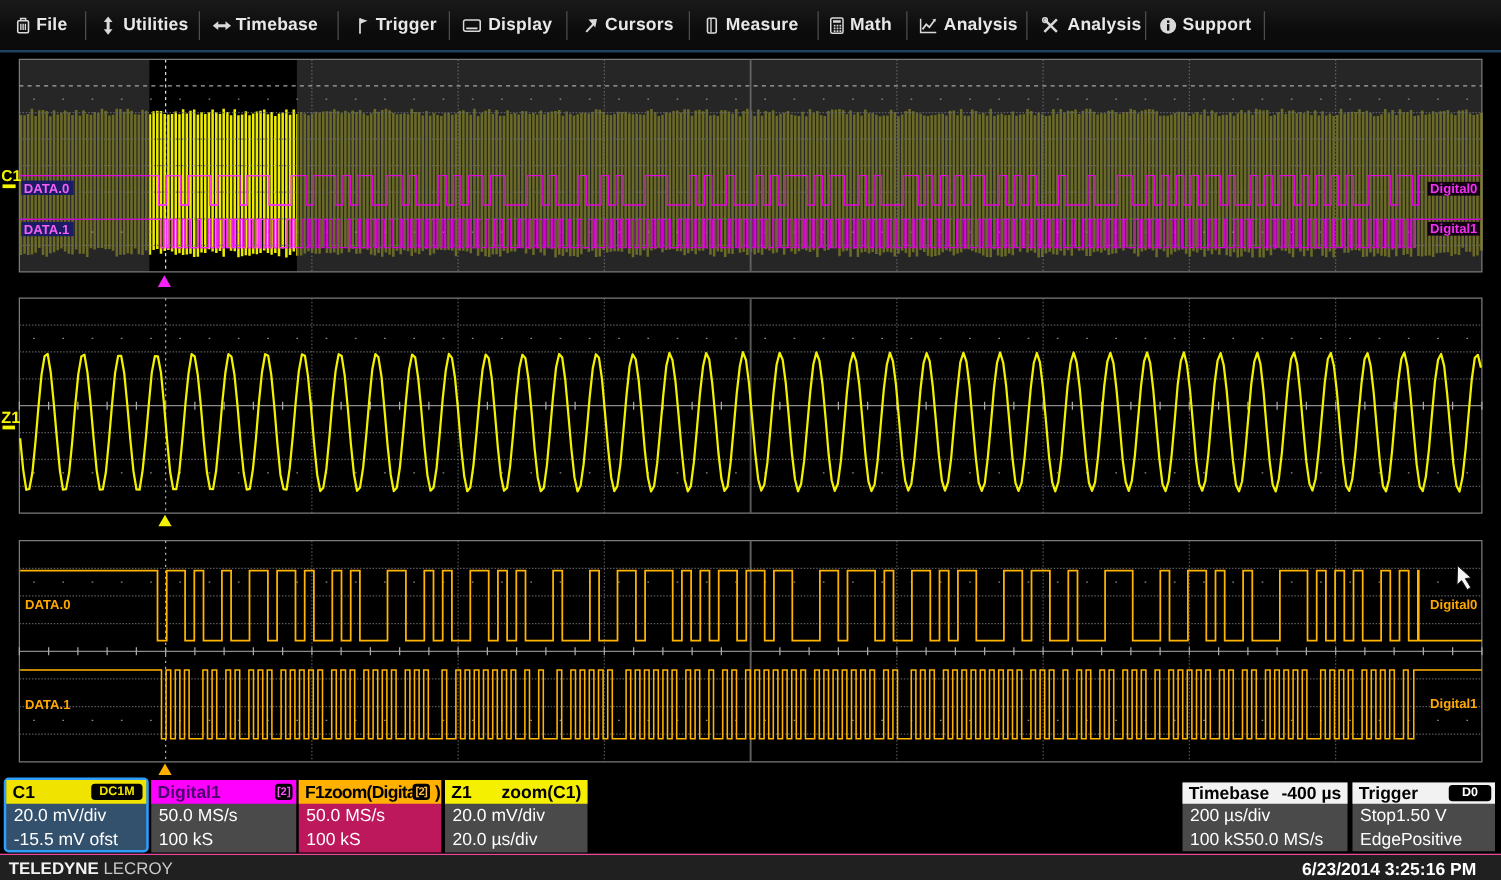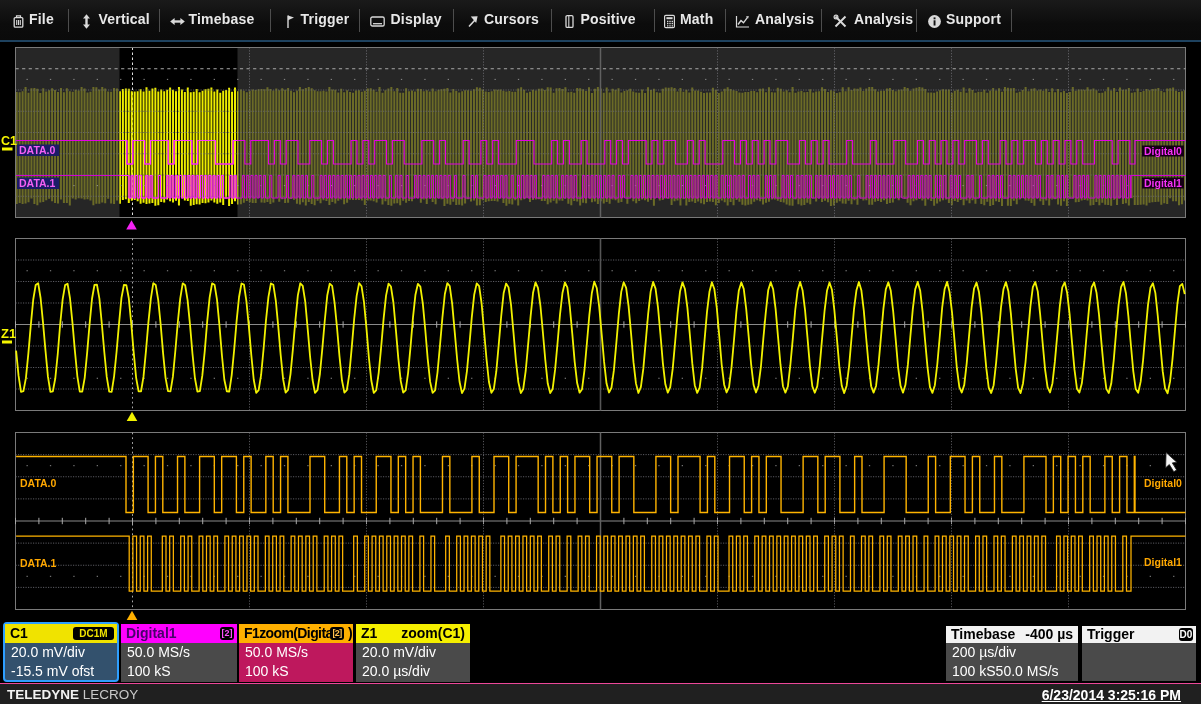--- a/index.html
+++ b/index.html
@@ -14,21 +14,21 @@
 .box { position:absolute; font-size:14px; }
 .bhead { height:19px; color:#000; font-weight:bold; padding:1px 4px 0 5px; position:relative; }
 .bbody { color:#fff; text-align:left; padding:0 6px; line-height:19px; }
 .badge { position:absolute; background:#000; border-radius:3px; color:#ff2; 
   font-size:10px; font-weight:bold; text-align:center; }
 #strip { position:absolute; left:0; top:683px; width:1201px; height:21px;
   background:#202020; border-top:1px solid #ec4899; }
 #logo { position:absolute; left:7px; top:3px; font-size:13.5px; color:#f2f2f2; 
   font-weight:bold; letter-spacing:0px; }
 #logo span { color:#c9c9c9; font-weight:normal; }
-#dt { position:absolute; right:20px; top:3px; font-size:14px; color:#fff; font-weight:bold;text-decoration:underline; }
+#dt { position:absolute; right:20px; top:3px; font-size:14px; color:#fff; font-weight:bold; }
 </style></head>
 <body>
 <div id="page">
 <svg id="main" width="1201" height="704" viewBox="0 0 1201 704" style="position:absolute;left:0;top:0">
 <rect x="0" y="0" width="1201" height="704" fill="#000000"></rect>
 <rect x="15.5" y="47.5" width="1170.0" height="170.0" fill="#000000"></rect>
 <line x1="132.50" y1="47.5" x2="132.50" y2="217.5" stroke="#e0e0e0" stroke-width="1.0" stroke-dasharray="2.5 2.5" opacity="1.0"></line>
 <path d="M16.70,92.04V203.92 M19.65,92.26V203.09 M22.60,91.21V203.94 M25.55,87.04V203.56 M28.50,92.72V202.26 M31.45,88.13V198.45 M34.40,88.06V203.99 M37.35,88.87V205.30 M40.30,92.92V202.59 M43.25,88.20V201.88 M46.20,91.51V200.13 M49.15,90.23V198.71 M52.10,88.33V201.25 M55.05,90.04V203.09 M58.00,91.91V203.51 M60.95,88.08V199.52 M63.90,92.36V202.97 M66.85,88.24V203.04 M69.80,91.25V205.62 M72.75,91.79V198.52 M75.70,89.68V199.53 M78.65,90.42V198.34 M81.60,87.06V198.40 M84.55,88.50V199.46 M87.50,92.46V199.29 M90.45,91.87V200.54 M93.40,87.05V205.29 M96.35,87.17V203.82 M99.30,89.44V203.81 M102.25,87.07V202.55 M105.20,88.55V203.37 M108.15,91.46V198.73 M111.10,91.68V203.46 M114.05,87.89V203.90 M117.00,88.58V200.42 M119.95,91.31V203.74 M122.90,89.04V199.96 M125.85,88.51V199.15 M128.80,88.83V203.05 M131.75,91.23V200.72 M134.70,91.56V200.06 M137.65,91.20V201.19 M140.60,89.27V203.75 M143.55,91.43V202.69 M146.50,87.37V204.03 M149.45,90.70V203.60 M152.40,88.55V203.02 M155.35,87.65V205.63 M158.30,91.53V205.35 M161.25,89.51V202.01 M164.20,91.14V202.42 M167.15,89.75V199.39 M170.10,87.54V201.23 M173.05,89.80V202.41 M176.00,91.24V200.73 M178.95,87.01V205.45 M181.90,89.60V198.26 M184.85,92.12V200.52 M187.80,87.45V200.98 M190.75,92.27V205.85 M193.70,91.66V204.95 M196.65,88.90V204.13 M199.60,92.13V204.59 M202.55,90.70V202.97 M205.50,89.15V203.37 M208.45,88.64V202.44 M211.40,87.56V200.42 M214.35,91.47V202.39 M217.30,89.56V203.74 M220.25,92.83V202.38 M223.20,90.85V204.92 M226.15,90.01V198.77 M229.10,87.67V205.98 M232.05,91.74V204.00 M235.00,87.58V201.15 M237.95,91.13V204.62 M240.90,89.57V204.34 M243.85,90.83V202.80 M246.80,92.20V200.96 M249.75,90.85V202.23 M252.70,89.48V203.01 M255.65,89.95V203.03 M258.60,89.18V198.00 M261.55,89.00V202.44 M264.50,89.22V202.65 M267.45,87.36V202.09 M270.40,88.90V203.88 M273.35,90.54V202.53 M276.30,88.53V198.07 M279.25,90.36V201.85 M282.20,88.31V199.22 M285.15,89.64V203.05 M288.10,88.04V202.75 M291.05,90.82V198.99 M294.00,92.33V199.77 M296.95,90.52V203.65 M299.90,87.11V204.47 M302.85,89.36V202.36 M305.80,87.99V205.48 M308.75,87.07V201.95 M311.70,88.29V203.88 M314.65,90.31V205.30 M317.60,91.31V200.63 M320.55,91.13V203.36 M323.50,90.63V200.14 M326.45,91.45V201.01 M329.40,87.01V204.88 M332.35,89.62V201.93 M335.30,89.70V203.47 M338.25,92.40V200.86 M341.20,88.81V199.39 M344.15,92.34V204.22 M347.10,90.35V202.73 M350.05,91.92V199.78 M353.00,92.70V199.92 M355.95,90.59V200.10 M358.90,90.24V200.09 M361.85,91.82V200.55 M364.80,90.72V204.91 M367.75,88.50V200.61 M370.70,88.13V200.54 M373.65,89.68V201.20 M376.60,91.70V202.56 M379.55,87.08V198.83 M382.50,92.86V204.52 M385.45,90.29V201.30 M388.40,88.60V204.96 M391.35,87.10V205.69 M394.30,91.18V203.53 M397.25,87.91V203.35 M400.20,92.69V205.15 M403.15,92.66V200.82 M406.10,88.23V202.69 M409.05,91.20V201.10 M412.00,90.43V201.23 M414.95,91.52V198.41 M417.90,88.84V198.36 M420.85,88.91V202.87 M423.80,91.13V199.47 M426.75,90.20V204.04 M429.70,91.52V198.71 M432.65,88.40V201.96 M435.60,91.34V204.35 M438.55,89.79V198.53 M441.50,89.28V199.34 M444.45,88.78V205.93 M447.40,88.03V203.72 M450.35,92.56V204.79 M453.30,89.11V201.85 M456.25,90.93V204.97 M459.20,92.42V204.85 M462.15,91.30V205.62 M465.10,90.28V203.45 M468.05,90.19V199.24 M471.00,90.70V201.54 M473.95,89.37V200.62 M476.90,87.37V205.56 M479.85,87.80V205.24 M482.80,89.38V200.20 M485.75,91.59V202.01 M488.70,92.00V201.37 M491.65,91.15V201.08 M494.60,89.48V200.97 M497.55,89.77V201.43 M500.50,89.40V198.46 M503.45,90.71V202.93 M506.40,91.38V205.78 M509.35,91.09V203.85 M512.30,91.67V204.42 M515.25,91.75V200.27 M518.20,88.51V205.48 M521.15,87.16V200.37 M524.10,89.79V199.36 M527.05,92.80V198.27 M530.00,91.74V201.89 M532.95,89.87V200.09 M535.90,90.40V199.60 M538.85,88.87V199.15 M541.80,88.49V200.95 M544.75,89.95V200.92 M547.70,87.34V204.21 M550.65,87.41V202.51 M553.60,92.68V200.77 M556.55,88.37V203.47 M559.50,87.89V200.60 M562.45,89.00V200.65 M565.40,87.37V198.71 M568.35,92.32V203.85 M571.30,91.84V205.15 M574.25,92.84V200.96 M577.20,88.12V201.55 M580.15,88.17V205.53 M583.10,89.21V202.77 M586.05,90.94V203.22 M589.00,87.19V198.49 M591.95,92.96V202.20 M594.90,88.81V201.50 M597.85,87.08V203.98 M600.80,88.38V201.32 M603.75,92.76V203.60 M606.70,87.52V202.11 M609.65,92.56V203.86 M612.60,88.74V199.45 M615.55,89.80V200.35 M618.50,88.27V202.72 M621.45,92.58V201.96 M624.40,90.94V198.06 M627.35,90.24V203.81 M630.30,88.85V198.34 M633.25,91.56V201.13 M636.20,92.40V203.16 M639.15,92.81V200.94 M642.10,89.43V199.48 M645.05,92.98V200.35 M648.00,87.22V201.69 M650.95,90.11V200.10 M653.90,88.83V205.80 M656.85,92.21V198.10 M659.80,92.80V200.62 M662.75,88.72V199.93 M665.70,87.52V198.61 M668.65,87.87V198.66 M671.60,87.28V205.05 M674.55,88.01V201.18 M677.50,91.44V200.53 M680.45,88.12V205.44 M683.40,91.64V199.27 M686.35,89.75V205.56 M689.30,92.48V202.08 M692.25,87.54V201.41 M695.20,90.62V202.89 M698.15,90.45V201.58 M701.10,91.77V203.25 M704.05,92.94V204.33 M707.00,92.39V201.93 M709.95,92.40V201.38 M712.90,87.72V202.09 M715.85,89.74V205.20 M718.80,92.91V202.90 M721.75,91.58V200.62 M724.70,88.77V202.33 M727.65,87.19V205.51 M730.60,89.09V201.88 M733.55,90.18V205.25 M736.50,90.92V199.96 M739.45,92.39V201.66 M742.40,92.72V204.67 M745.35,91.96V205.41 M748.30,91.99V204.82 M751.25,90.93V204.26 M754.20,91.06V201.82 M757.15,92.35V200.28 M760.10,88.69V201.21 M763.05,88.39V204.49 M766.00,92.29V202.74 M768.95,87.27V201.87 M771.90,92.33V199.46 M774.85,92.55V199.42 M777.80,87.65V200.83 M780.75,88.70V201.92 M783.70,91.41V202.53 M786.65,90.33V204.39 M789.60,92.31V205.54 M792.55,87.06V205.71 M795.50,92.81V199.62 M798.45,91.52V204.35 M801.40,91.03V205.47 M804.35,92.27V204.91 M807.30,91.92V202.76 M810.25,89.24V204.16 M813.20,92.58V198.45 M816.15,91.56V201.43 M819.10,91.30V198.38 M822.05,87.13V201.99 M825.00,88.89V200.68 M827.95,92.10V202.27 M830.90,90.29V205.94 M833.85,91.35V205.62 M836.80,92.88V202.76 M839.75,92.33V201.34 M842.70,87.26V203.48 M845.65,91.26V203.81 M848.60,87.22V200.84 M851.55,90.02V204.33 M854.50,88.59V200.27 M857.45,88.87V204.63 M860.40,87.62V198.67 M863.35,91.12V200.54 M866.30,88.52V200.34 M869.25,87.09V204.82 M872.20,87.06V204.74 M875.15,89.35V201.71 M878.10,91.61V201.12 M881.05,90.66V202.11 M884.00,90.63V200.33 M886.95,88.54V203.92 M889.90,88.03V203.02 M892.85,89.88V202.59 M895.80,91.23V198.61 M898.75,89.68V200.34 M901.70,89.60V198.03 M904.65,87.06V199.02 M907.60,87.92V202.78 M910.55,90.83V205.18 M913.50,88.56V201.29 M916.45,87.73V200.23 M919.40,87.11V199.09 M922.35,87.62V200.43 M925.30,89.08V205.72 M928.25,92.61V199.38 M931.20,92.42V201.00 M934.15,92.64V205.81 M937.10,91.52V203.57 M940.05,90.31V201.40 M943.00,89.36V200.24 M945.95,89.51V199.50 M948.90,89.50V203.07 M951.85,92.79V205.25 M954.80,90.71V200.90 M957.75,89.73V202.09 M960.70,91.65V199.97 M963.65,87.59V205.31 M966.60,92.68V200.54 M969.55,88.24V203.36 M972.50,90.10V200.15 M975.45,92.77V203.72 M978.40,91.80V198.29 M981.35,91.78V204.12 M984.30,89.81V205.25 M987.25,92.64V201.71 M990.20,90.57V205.91 M993.15,87.95V205.11 M996.10,90.55V201.19 M999.05,88.20V201.95 M1002.00,91.87V205.92 M1004.95,87.07V198.77 M1007.90,87.71V205.85 M1010.85,88.35V205.90 M1013.80,88.08V200.67 M1016.75,92.77V204.16 M1019.70,91.78V199.59 M1022.65,89.89V198.14 M1025.60,87.02V200.45 M1028.55,91.29V200.73 M1031.50,88.66V202.89 M1034.45,88.18V205.72 M1037.40,90.54V198.57 M1040.35,89.62V201.21 M1043.30,90.68V204.92 M1046.25,88.63V200.52 M1049.20,92.00V205.46 M1052.15,88.27V199.46 M1055.10,92.34V199.15 M1058.05,88.91V204.57 M1061.00,92.33V205.78 M1063.95,90.92V201.27 M1066.90,92.89V205.94 M1069.85,91.90V198.40 M1072.80,87.00V198.47 M1075.75,90.71V202.24 M1078.70,89.53V202.10 M1081.65,89.40V200.40 M1084.60,89.63V199.90 M1087.55,87.35V200.62 M1090.50,89.52V205.55 M1093.45,88.62V205.12 M1096.40,90.37V201.91 M1099.35,92.95V205.14 M1102.30,92.86V202.86 M1105.25,91.34V204.67 M1108.20,87.13V204.95 M1111.15,90.60V205.86 M1114.10,87.91V199.86 M1117.05,91.92V205.05 M1120.00,87.38V198.13 M1122.95,89.73V204.03 M1125.90,89.57V203.23 M1128.85,87.98V205.44 M1131.80,92.86V198.36 M1134.75,92.14V204.89 M1137.70,88.38V205.11 M1140.65,91.88V204.63 M1143.60,90.95V204.41 M1146.55,88.91V205.56 M1149.50,90.25V202.69 M1152.45,88.91V202.28 M1155.40,88.86V202.00 M1158.35,87.92V201.87 M1161.30,90.99V204.76 M1164.25,92.27V203.33 M1167.20,88.45V203.93 M1170.15,88.24V198.20 M1173.10,87.60V201.37 M1176.05,90.77V201.32 M1179.00,91.97V205.14 M1181.95,91.18V204.31 M1184.90,90.27V200.40" stroke="#eded00" stroke-width="2.0" fill="none"></path>
 <rect x="15.5" y="47.5" width="104.0" height="170.0" fill="#363636" opacity="0.71"></rect>
 <rect x="237.5" y="47.5" width="948.0" height="170.0" fill="#363636" opacity="0.71"></rect>
@@ -131,21 +131,21 @@
           <path d="M5.5,3.2 v-1.4 h4 v1.4" fill="none" stroke="#d9d9d9" stroke-width="1.2"></path>
           <path d="M5.7,6 v5 M7.5,6 v5 M9.3,6 v5" stroke="#d9d9d9" stroke-width="1.1" fill="none"></path>
         </svg></div>
       <div class="mt" style="left:29px">File</div>
       <div class="msep" style="left:67.5px"></div>
       <div class="mi" style="left:79px"><svg width="15" height="15" viewBox="0 0 15 15" style="vertical-align:-3px">
           <path d="M7.5,3 V12" stroke="#d9d9d9" stroke-width="2.4"></path>
           <path d="M7.5,0.2 L11,4.6 H4 Z" fill="#d9d9d9"></path>
           <path d="M7.5,14.8 L11,10.4 H4 Z" fill="#d9d9d9"></path>
         </svg></div>
-      <div class="mt" style="left:98.5px">Vertical</div>
+      <div class="mt" style="left:98.5px">Utilities</div>
       <div class="msep" style="left:158.5px"></div>
       <div class="mi" style="left:169.5px"><svg width="15" height="15" viewBox="0 0 15 15" style="vertical-align:-3px">
           <path d="M3,7.5 H12" stroke="#d9d9d9" stroke-width="2.4"></path>
           <path d="M0.2,7.5 L4.6,4 V11 Z" fill="#d9d9d9"></path>
           <path d="M14.8,7.5 L10.4,4 V11 Z" fill="#d9d9d9"></path>
         </svg></div>
       <div class="mt" style="left:188.5px">Timebase</div>
       <div class="msep" style="left:269.5px"></div>
       <div class="mi" style="left:283.5px"><svg width="15" height="15" viewBox="0 0 15 15" style="vertical-align:-3px">
           <path d="M4,14 V1.5" stroke="#d9d9d9" stroke-width="1.4"></path>
@@ -162,21 +162,21 @@
       <div class="mi" style="left:465px"><svg width="15" height="15" viewBox="0 0 15 15" style="vertical-align:-3px">
           <path d="M4,12.5 L10,6" stroke="#d9d9d9" stroke-width="1.6"></path>
           <path d="M5.8,2.6 L12.6,2.2 L11.2,9 Z" fill="#d9d9d9"></path>
         </svg></div>
       <div class="mt" style="left:484px">Cursors</div>
       <div class="msep" style="left:550.5px"></div>
       <div class="mi" style="left:561.5px"><svg width="15" height="15" viewBox="0 0 15 15" style="vertical-align:-3px">
           <rect x="4" y="1.6" width="7" height="11.8" rx="1.2" fill="none" stroke="#d9d9d9" stroke-width="1.3"></rect>
           <path d="M6.8,2 V13" stroke="#d9d9d9" stroke-width="1.1"></path>
         </svg></div>
-      <div class="mt" style="left:580.5px">Positive</div>
+      <div class="mt" style="left:580.5px">Measure</div>
       <div class="msep" style="left:653.5px"></div>
       <div class="mi" style="left:662px"><svg width="15" height="15" viewBox="0 0 15 15" style="vertical-align:-3px">
           <rect x="2.6" y="1.4" width="9.8" height="12.2" rx="1.2" fill="none" stroke="#d9d9d9" stroke-width="1.2"></rect>
           <rect x="4.4" y="3.2" width="6.2" height="2" fill="#d9d9d9"></rect>
           <path d="M5,7.5 h1.4 M7.3,7.5 h1.4 M9.6,7.5 h1.4 M5,9.7 h1.4 M7.3,9.7 h1.4 M9.6,9.7 h1.4 M5,11.9 h1.4 M7.3,11.9 h1.4 M9.6,11.9 h1.4" stroke="#d9d9d9" stroke-width="1.3"></path>
         </svg></div>
       <div class="mt" style="left:680px">Math</div>
       <div class="msep" style="left:725px"></div>
       <div class="mi" style="left:734.5px"><svg width="15" height="15" viewBox="0 0 15 15" style="vertical-align:-3px">
           <path d="M1.5,2 V13 H14" fill="none" stroke="#d9d9d9" stroke-width="1.2"></path>
@@ -216,19 +216,20 @@
 </div>
 <div class="box" style="left:356px;top:623.5px;width:114px;height:58px;background:#4a4a4a">
   <div class="bhead" style="background:#f5ef00">Z1<span style="position:absolute;right:5px;top:1px">zoom(C1)</span></div>
   <div class="bbody">20.0 mV/div<br>20.0 µs/div</div>
 </div>
 <div class="box" style="left:946px;top:626px;width:132px;height:55px;background:#4a4a4a">
   <div class="bhead" style="background:#f2f2f2;height:17px;padding-top:0">Timebase<span style="position:absolute;right:5px;top:0">-400 µs</span></div>
   <div class="bbody" style="line-height:19px">200 µs/div<br><span style="float:left">100 kS</span>50.0 MS/s</div>
 </div>
 <div class="box" style="left:1082px;top:626px;width:114px;height:55px;background:#4a4a4a">
-  <div class="bhead" style="background:#f2f2f2;height:17px;padding-top:0">Trigger<span class="badge" style="right:3px;top:2px;width:14px;height:13px;line-height:13px;color:#fff">D0</span></div>
+  <div class="bhead" style="background:#f2f2f2;height:17px;padding-top:0">Trigger<span class="badge" style="right:3px;top:2px;width:34px;height:13px;line-height:13px;color:#fff">D0</span></div>
+  <div class="bbody" style="line-height:19px"><span style="float:left">Stop</span>1.50 V<br><span style="float:left">Edge</span>Positive</div>
 </div>
 
 <div id="strip">
   <div id="logo">TELEDYNE <span>LECROY</span></div>
   <div id="dt">6/23/2014 3:25:16 PM</div>
 </div>
 </div>
 </body></html>

